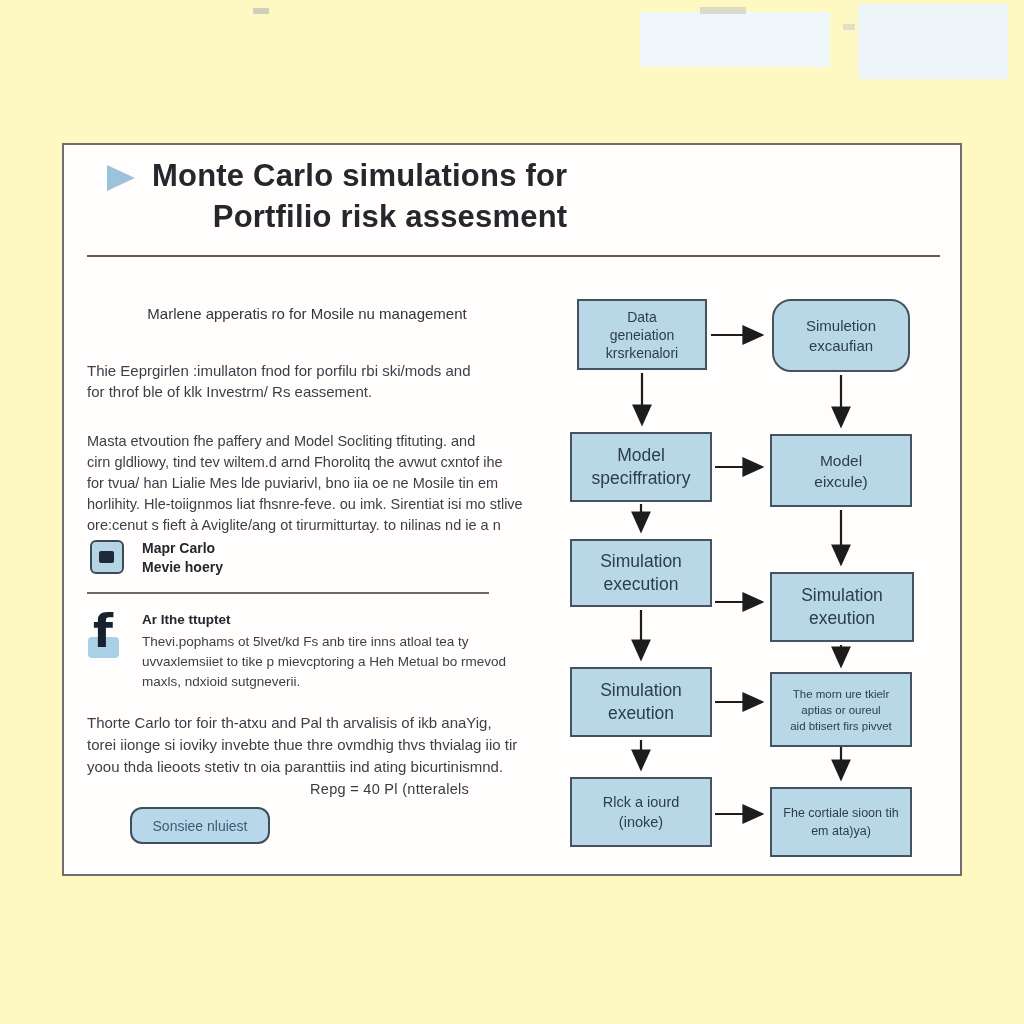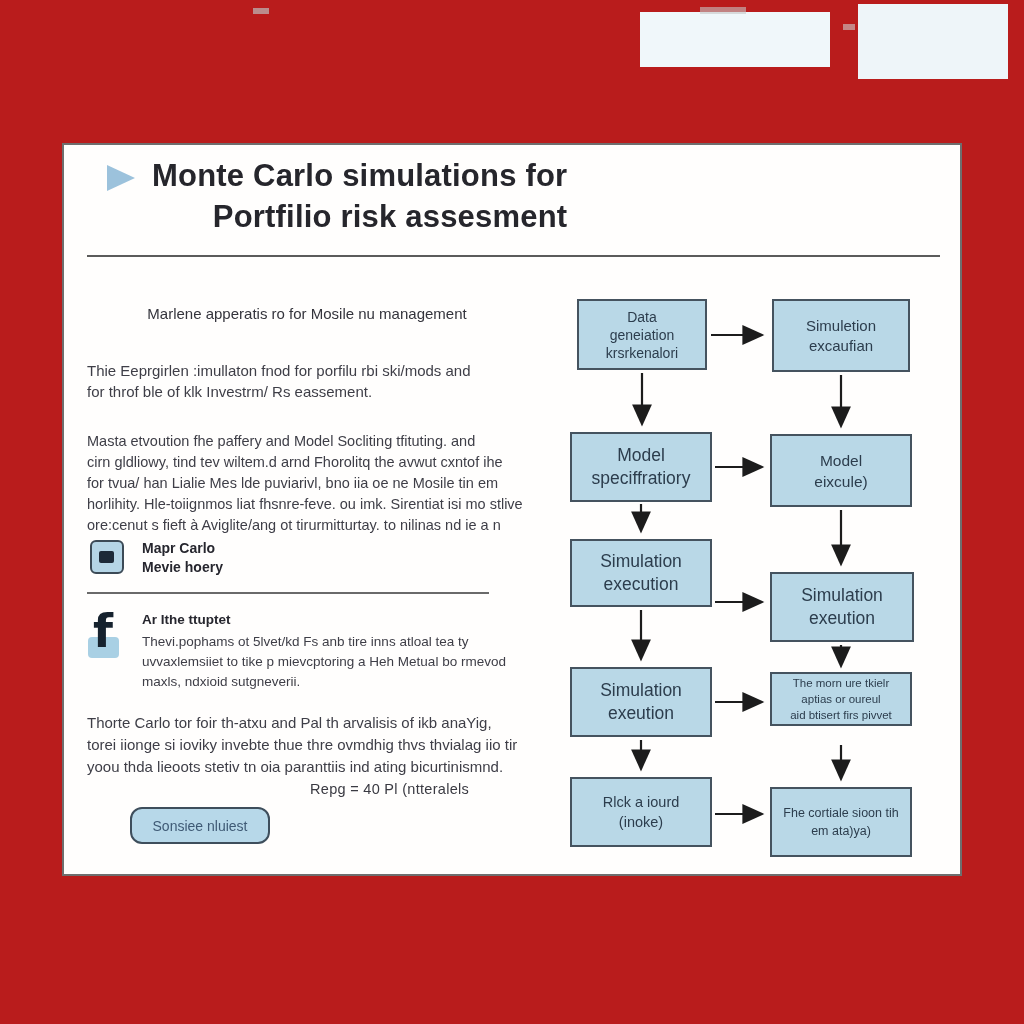--- a/index.html
+++ b/index.html
@@ -1,17 +1,17 @@
 <!DOCTYPE html>
 <html><head>
 <meta charset="utf-8">
 <style>
   * { margin:0; padding:0; box-sizing:border-box; }
   html,body { width:1024px; height:1024px; background:#ffffff; font-family:"Liberation Sans", sans-serif; }
-  .page { position:relative; width:1024px; height:1024px; background:#b91c1c; overflow:hidden; }
+  .page { position:relative; width:1024px; height:1024px; background:#fef9c3; overflow:hidden; }
 
   
   .noise { position:absolute; pointer-events:none; }
   .n1 { left:640px; top:12px; width:190px; height:55px; background:#f0f7fa; }
   .n2 { left:858px; top:4px;  width:150px; height:75px; background:#eef5f9; }
   .n3 { left:253px; top:8px;  width:16px;  height:6px;  background:#bcbcbc; opacity:.7; }
   .n4 { left:700px; top:7px;  width:46px;  height:7px;  background:#c6c6c6; opacity:.6; }
   .n5 { left:843px; top:24px; width:12px;  height:6px;  background:#cdcdcd; opacity:.6; }
 
   .card { position:absolute; left:62px; top:143px; width:900px; height:733px;
@@ -54,27 +54,27 @@
          background:#b7d8e9; border:2px solid #3e4e5c; border-radius:12px;
          display:flex; align-items:center; justify-content:center;
          font-size:14px; color:#3f5a75; cursor:pointer; }
   .btn-note { left:246px; top:636px; font-size:14.5px; color:#3a3a42; letter-spacing:.3px; }
 
   
   .box { position:absolute; background:#b9d8e7; border:2px solid #45535f;
          display:flex; align-items:center; justify-content:center; text-align:center;
          white-space:pre-line; color:#2c3d4d; }
   .b-l1 { left:513px; top:154px; width:130px; height:71px; font-size:14px;   line-height:18px; }
-  .b-r1 { left:708px; top:154px; width:138px; height:73px; font-size:15px;   line-height:20px; }
+  .b-r1 { left:708px; top:154px; width:138px; height:73px; font-size:15px;   line-height:20px;border-radius:19px; }
   .b-l2 { left:506px; top:287px; width:142px; height:70px; font-size:17.5px; line-height:23px; }
   .b-r2 { left:706px; top:289px; width:142px; height:73px; font-size:15.5px; line-height:21px; }
   .b-l3 { left:506px; top:394px; width:142px; height:68px; font-size:17.5px; line-height:23px; }
   .b-r3 { left:706px; top:427px; width:144px; height:70px; font-size:17.5px; line-height:23px; }
   .b-l4 { left:506px; top:522px; width:142px; height:70px; font-size:17.5px; line-height:23px; }
-  .b-r4 { left:706px; top:527px; width:142px; height:54px; font-size:11.5px; line-height:16px; }
+  .b-r4 { left:706px; top:527px; width:142px; height:75px; font-size:11.5px; line-height:16px; }
   .b-l5 { left:506px; top:632px; width:142px; height:70px; font-size:14.5px; line-height:20px; }
   .b-r5 { left:706px; top:642px; width:142px; height:70px; font-size:12.5px; line-height:18px; }
 
   svg.arrows { position:absolute; left:0; top:0; width:900px; height:733px; pointer-events:none; }
   svg.arrows line { stroke:#1c1c1c; stroke-width:2.2; }
 </style>
 </head>
 <body>
 
 <div class="page">

